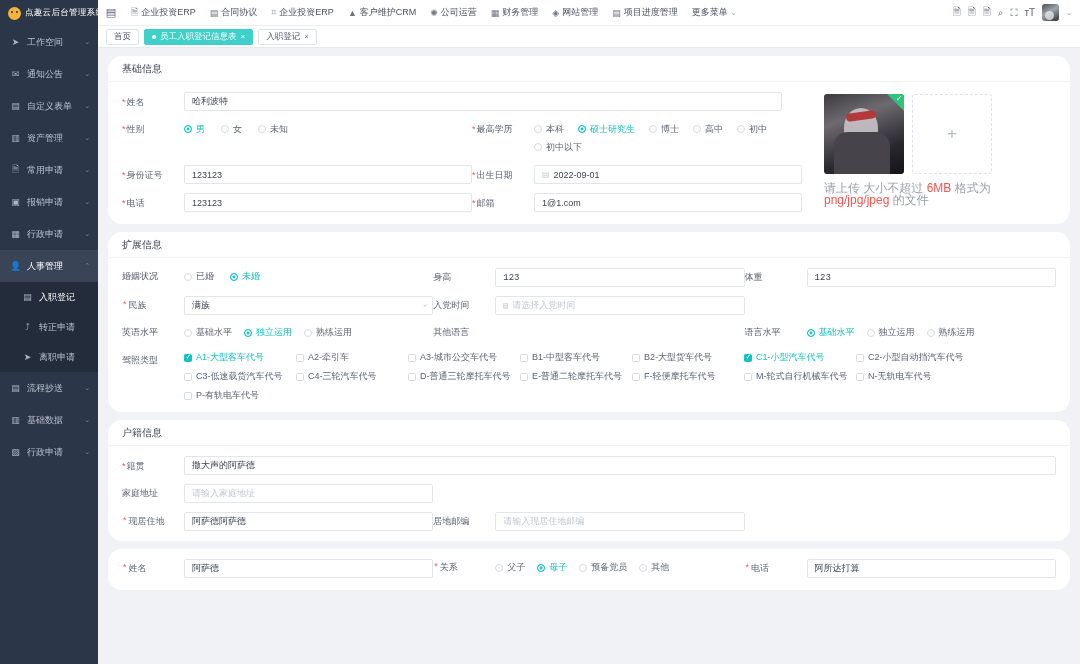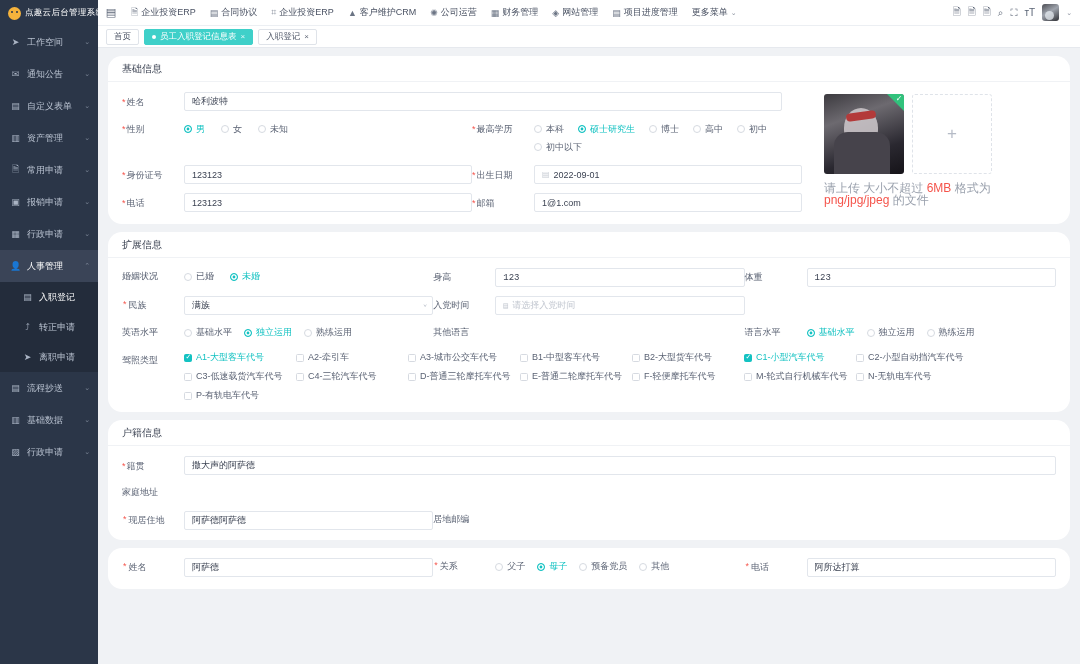--- a/index.html
+++ b/index.html
@@ -584,33 +584,39 @@
               <div class="ctl">
                   <div class="inp">撒大声的阿萨德</div>
                 </div>
             </div>
           </div>
 
 
           <div class="row">
             <div class="col col-third">
               <div class="lbl">家庭地址</div>
+              <div class="ctl">
+                  <div class="inp ph">请输入家庭地址</div>
+                </div>
             </div>
             <div class="col col-third"></div>
           </div>
 
           <div class="row" style="margin-bottom:2px">
             <div class="col col-third">
               <div class="lbl"><span class="req">*</span><span>现居住地</span></div>
               <div class="ctl">
                   <div class="inp">阿萨德阿萨德</div>
                 </div>
             </div>
             <div class="col col-third">
               <div class="lbl">居地邮编</div>
+              <div class="ctl">
+                  <div class="inp ph">请输入现居住地邮编</div>
+                </div>
             </div>
             <div class="col col-third"></div>
           </div>
 
         </div>
       </div>
 
       <div class="card">
         <div class="card-body" style="padding-bottom:12px">
           <div class="row" style="margin-bottom:0">

